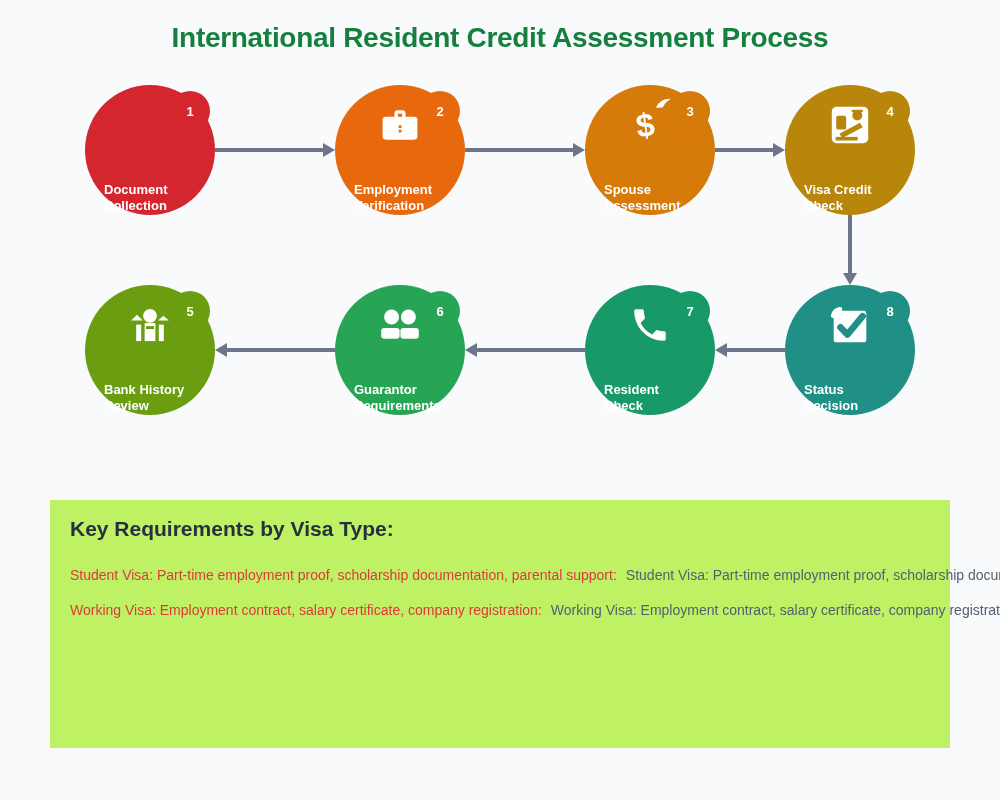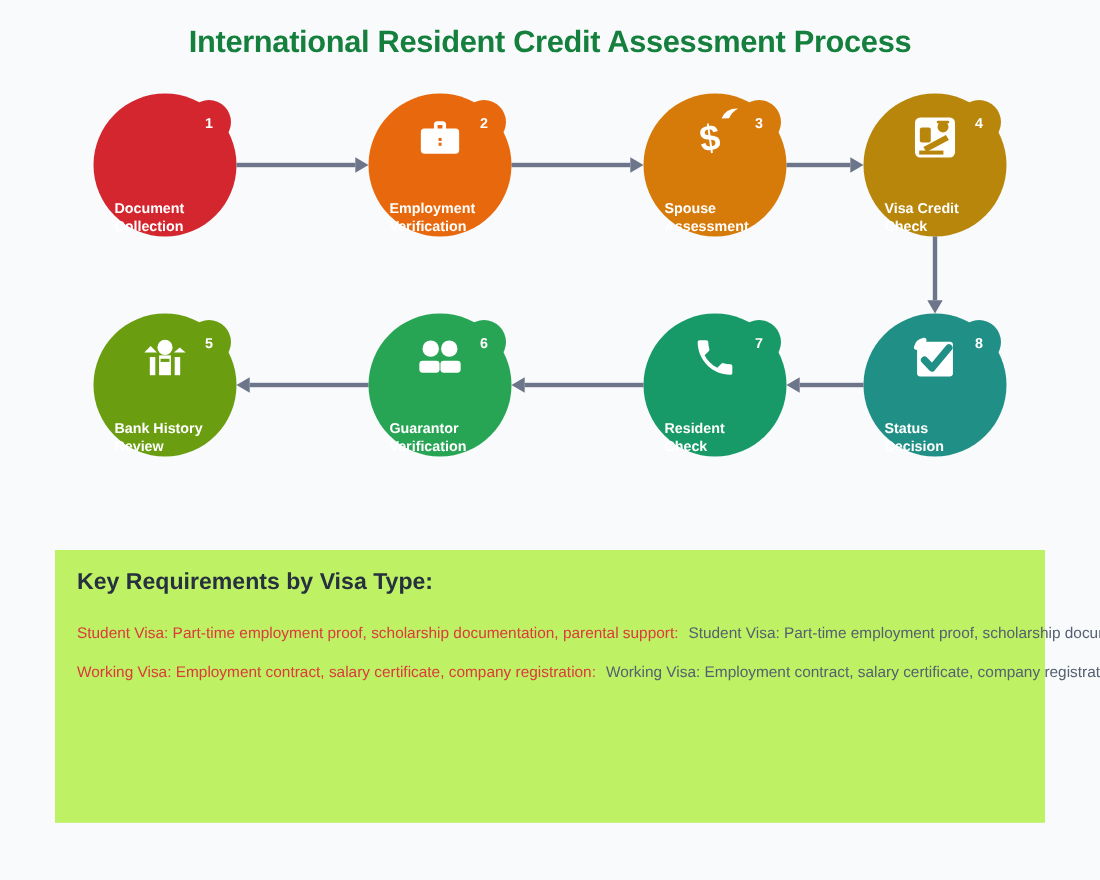--- a/index.html
+++ b/index.html
@@ -128,21 +128,21 @@
 <div class="node" style="left: 335px; top: 285px; --c: #28a455;">
   <div class="badge">6</div>
   <div class="node-icon">
     <svg viewBox="0 0 24 24" width="46" height="46">
       <circle cx="7.6" cy="7.8" r="3.9" fill="#fff"></circle>
       <circle cx="16.4" cy="7.8" r="3.9" fill="#fff"></circle>
       <rect x="2.2" y="13.6" width="9.6" height="5.6" rx="1.6" fill="#fff"></rect>
       <rect x="12.2" y="13.6" width="9.6" height="5.6" rx="1.6" fill="#fff"></rect>
     </svg>
   </div>
-  <div class="node-label">Guarantor Verification</div>
+  <div class="node-label">Guarantor Requirements</div>
 </div>
 
 <div class="node" style="left: 585px; top: 285px; --c: #179a67;">
   <div class="badge">7</div>
   <div class="node-icon">
     <svg viewBox="0 0 24 24" width="42" height="42">
       <path fill="#fff" d="M6.62 10.79c1.44 2.83 3.76 5.14 6.59 6.59l2.2-2.2c.27-.27.67-.36 1.02-.24 1.12.37 2.33.57 3.57.57.55 0 1 .45 1 1V20c0 .55-.45 1-1 1-9.39 0-17-7.61-17-17 0-.55.45-1 1-1h3.5c.55 0 1 .45 1 1 0 1.25.2 2.45.57 3.57.11.35.03.74-.25 1.02l-2.2 2.2z"></path>
     </svg>
   </div>
   <div class="node-label">Resident Check</div>

